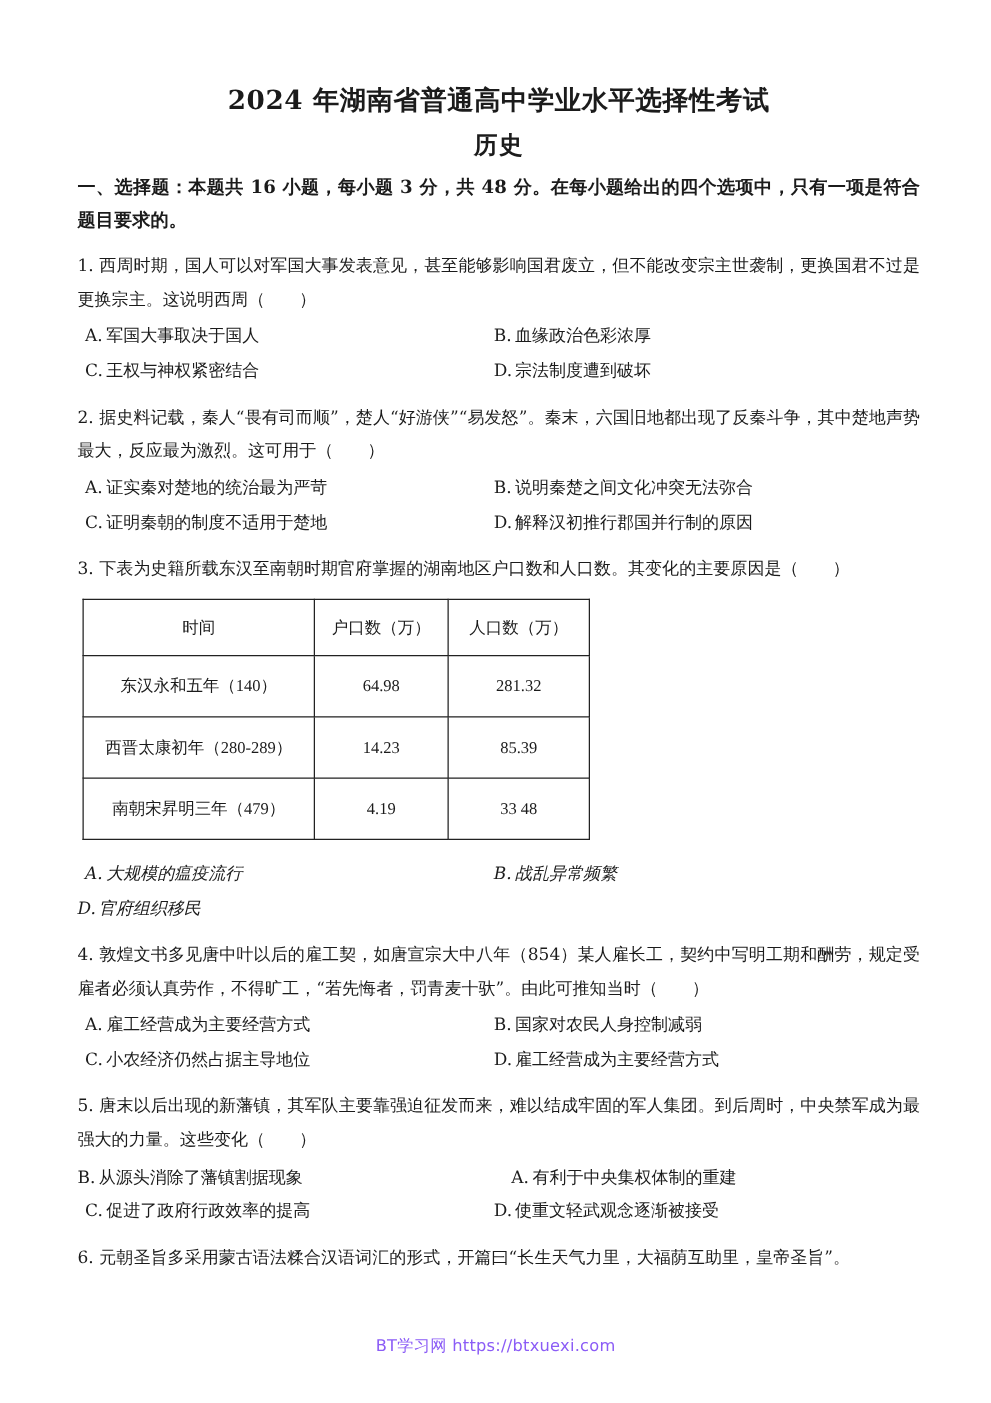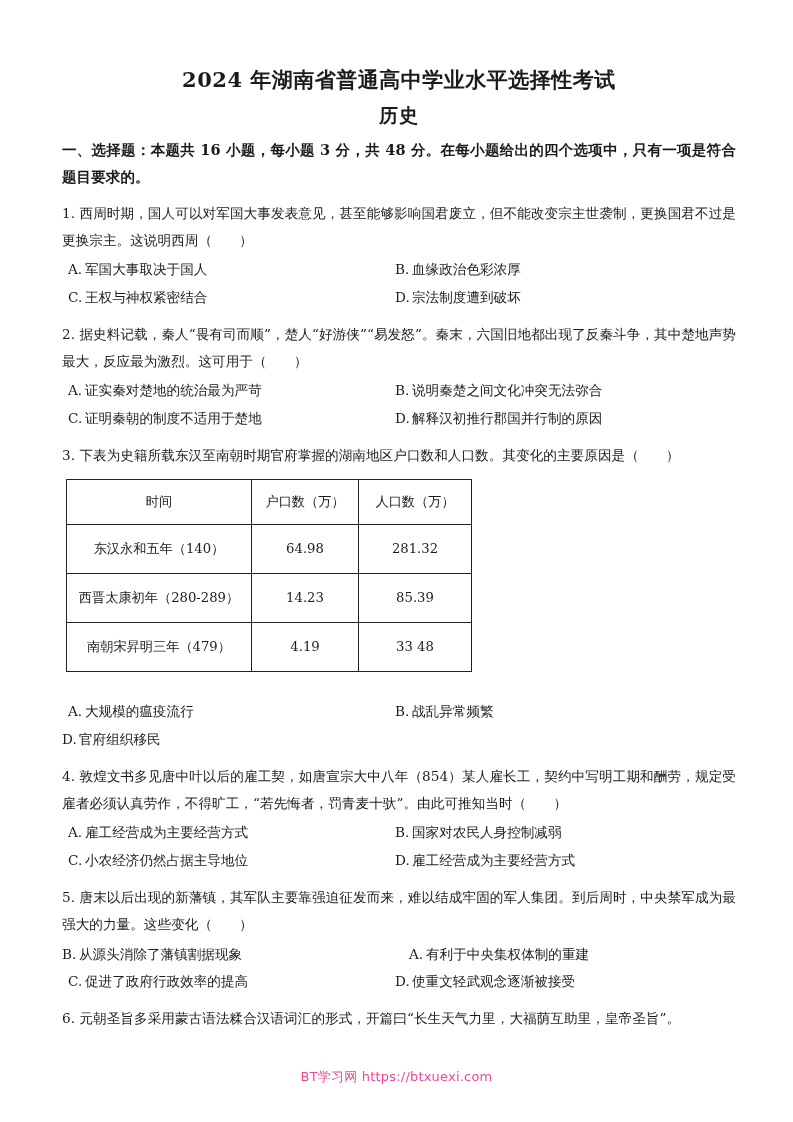--- a/index.html
+++ b/index.html
@@ -100,38 +100,39 @@
     width: 378px;
     font-size: 13.2px;
   }
   table.data-table td {
     border: 1px solid #222222;
     text-align: center;
     vertical-align: middle;
     height: 44px;
     padding: 2px 4px;
     line-height: 1.5;
+    font-family: Liberation Serif, serif;
   }
   table.data-table td.c-time { width: 176px; }
   table.data-table td.c-hh   { width: 98px; text-align: center;  }
   table.data-table td.c-pop  { width: 104px; }
   table.data-table tr.hdr td { height: 40px; }
   .numcell { font-family: "DejaVu Serif", "Liberation Serif", serif; }
 
-  .post-table-options { margin-top: 26px; }
+  .post-table-options { margin-top: 14px; font-style: italic; }
 
   
   .footer-mark {
     position: absolute;
     left: 0;
     top: 1068px;
     width: 793px;
     text-align: center;
     font-size: 13px;
-    color: #ec4899;
+    color: #8b5cf6;
     font-family: "DejaVu Sans", "Liberation Sans", sans-serif;
     letter-spacing: 0.2px;
   }
 </style>
 </head>
 <body>
 
 <div class="page">
   <div class="content">
 

